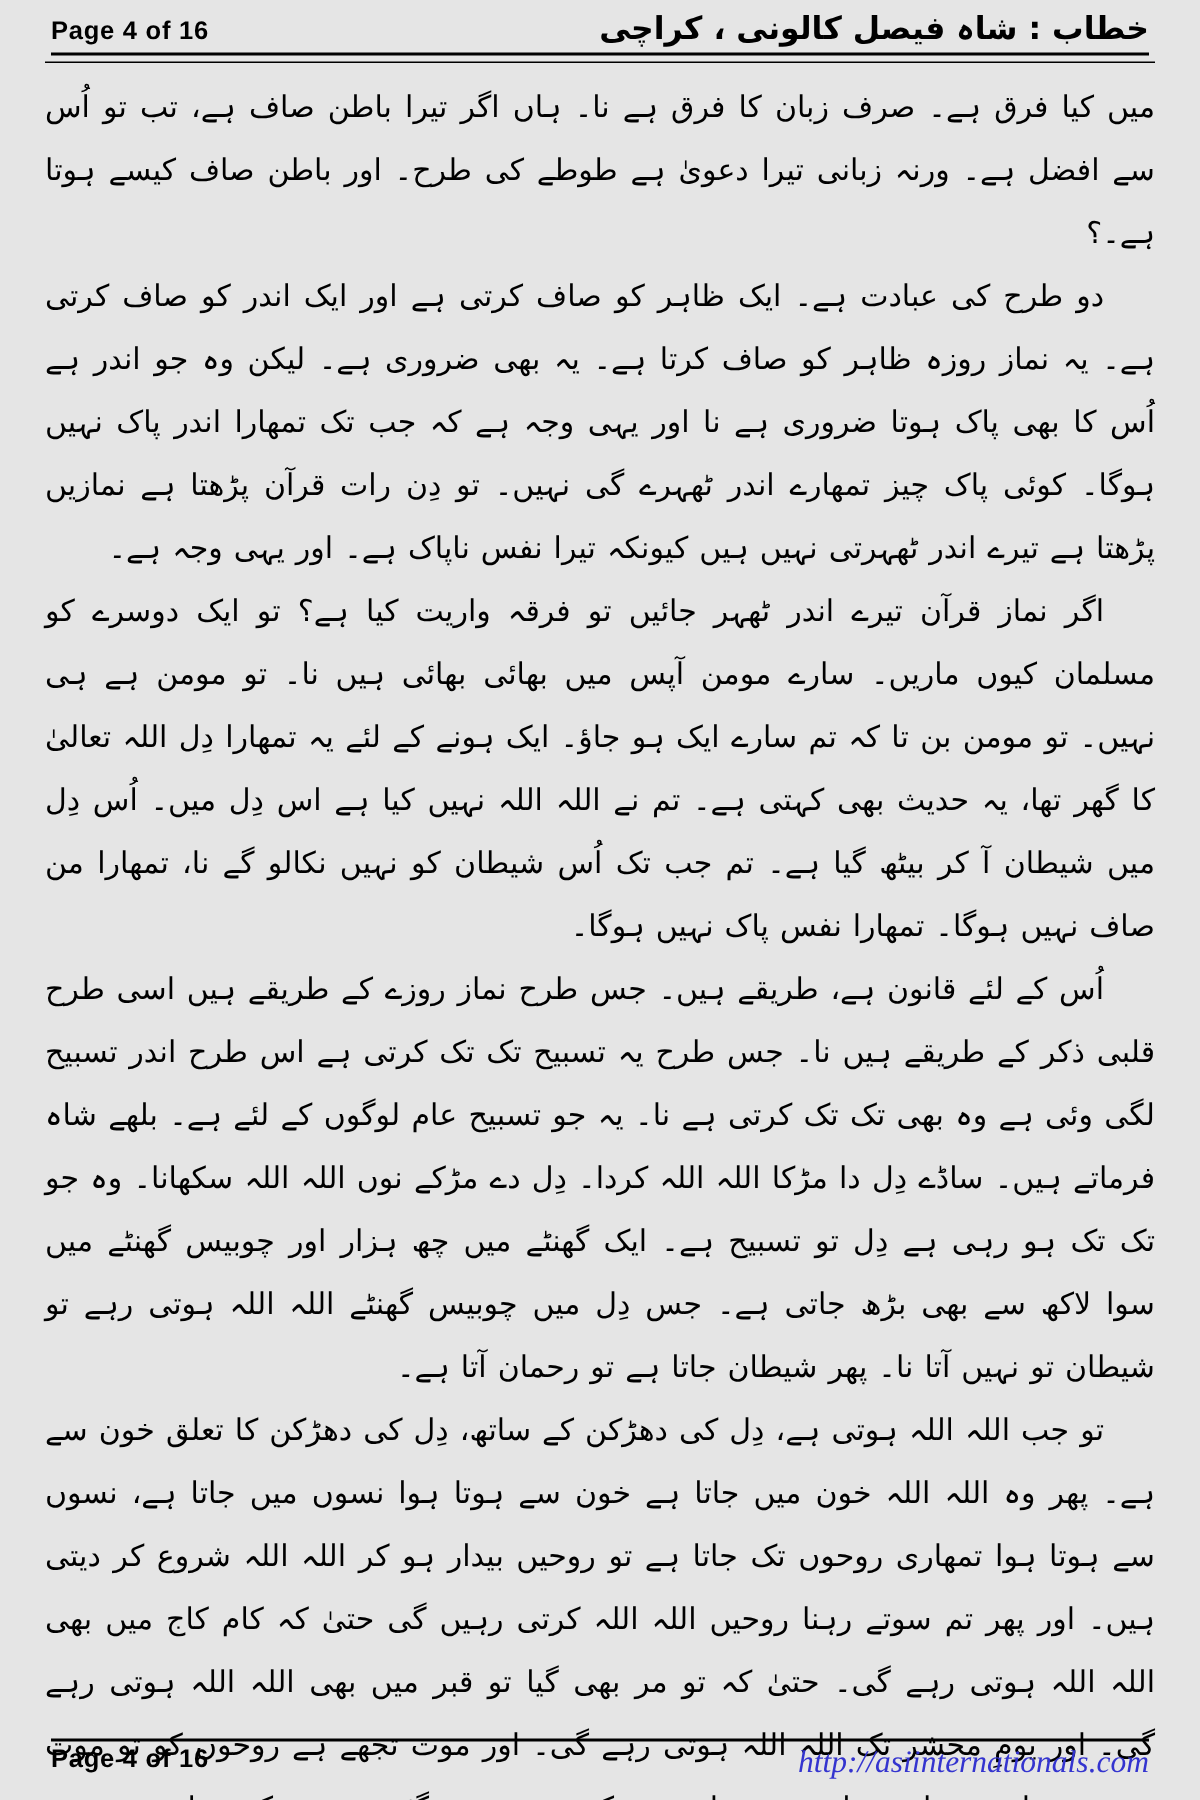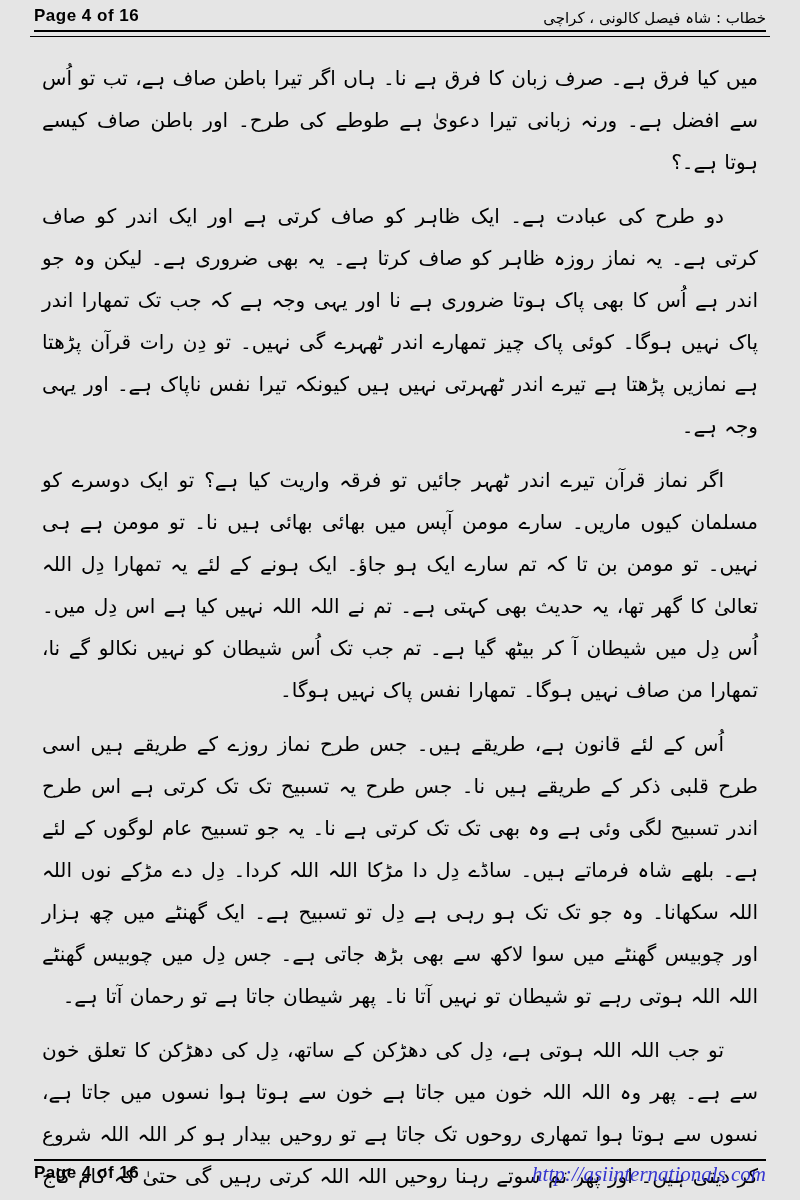--- a/index.html
+++ b/index.html
@@ -23,34 +23,34 @@
   }
   .header .page-label {
     font-family: "Liberation Sans", sans-serif;
     font-weight: bold;
     font-size: 17px;
     letter-spacing: 0.5px;
     padding-bottom: 2px;
   }
   .header .doc-title {
     direction: rtl;
-    font-size: 15px;
-    font-weight: normal;
+    font-size: 21px;
+    font-weight: bold;
     line-height: 1.3;
   }
   .rule-thick { border: 0; border-top: 2px solid #000; margin: 2px 34px 0 34px; }
   .rule-thin  { border: 0; border-top: 1px solid #000; margin: 4px 30px 0 30px; }
   
   .body-text {
     padding: 8px 30px 0 30px;
     direction: rtl;
     text-align: justify;
   }
   .body-text p {
-    margin: 12px;
+    margin: 0;
     font-size: 20px;
     line-height: 42px;
     text-align: justify;
     text-align-last: right;
     word-spacing: 1px;
   }
   .body-text p.indent { text-indent: 34px; }
   
   .footer {
     position: absolute;

